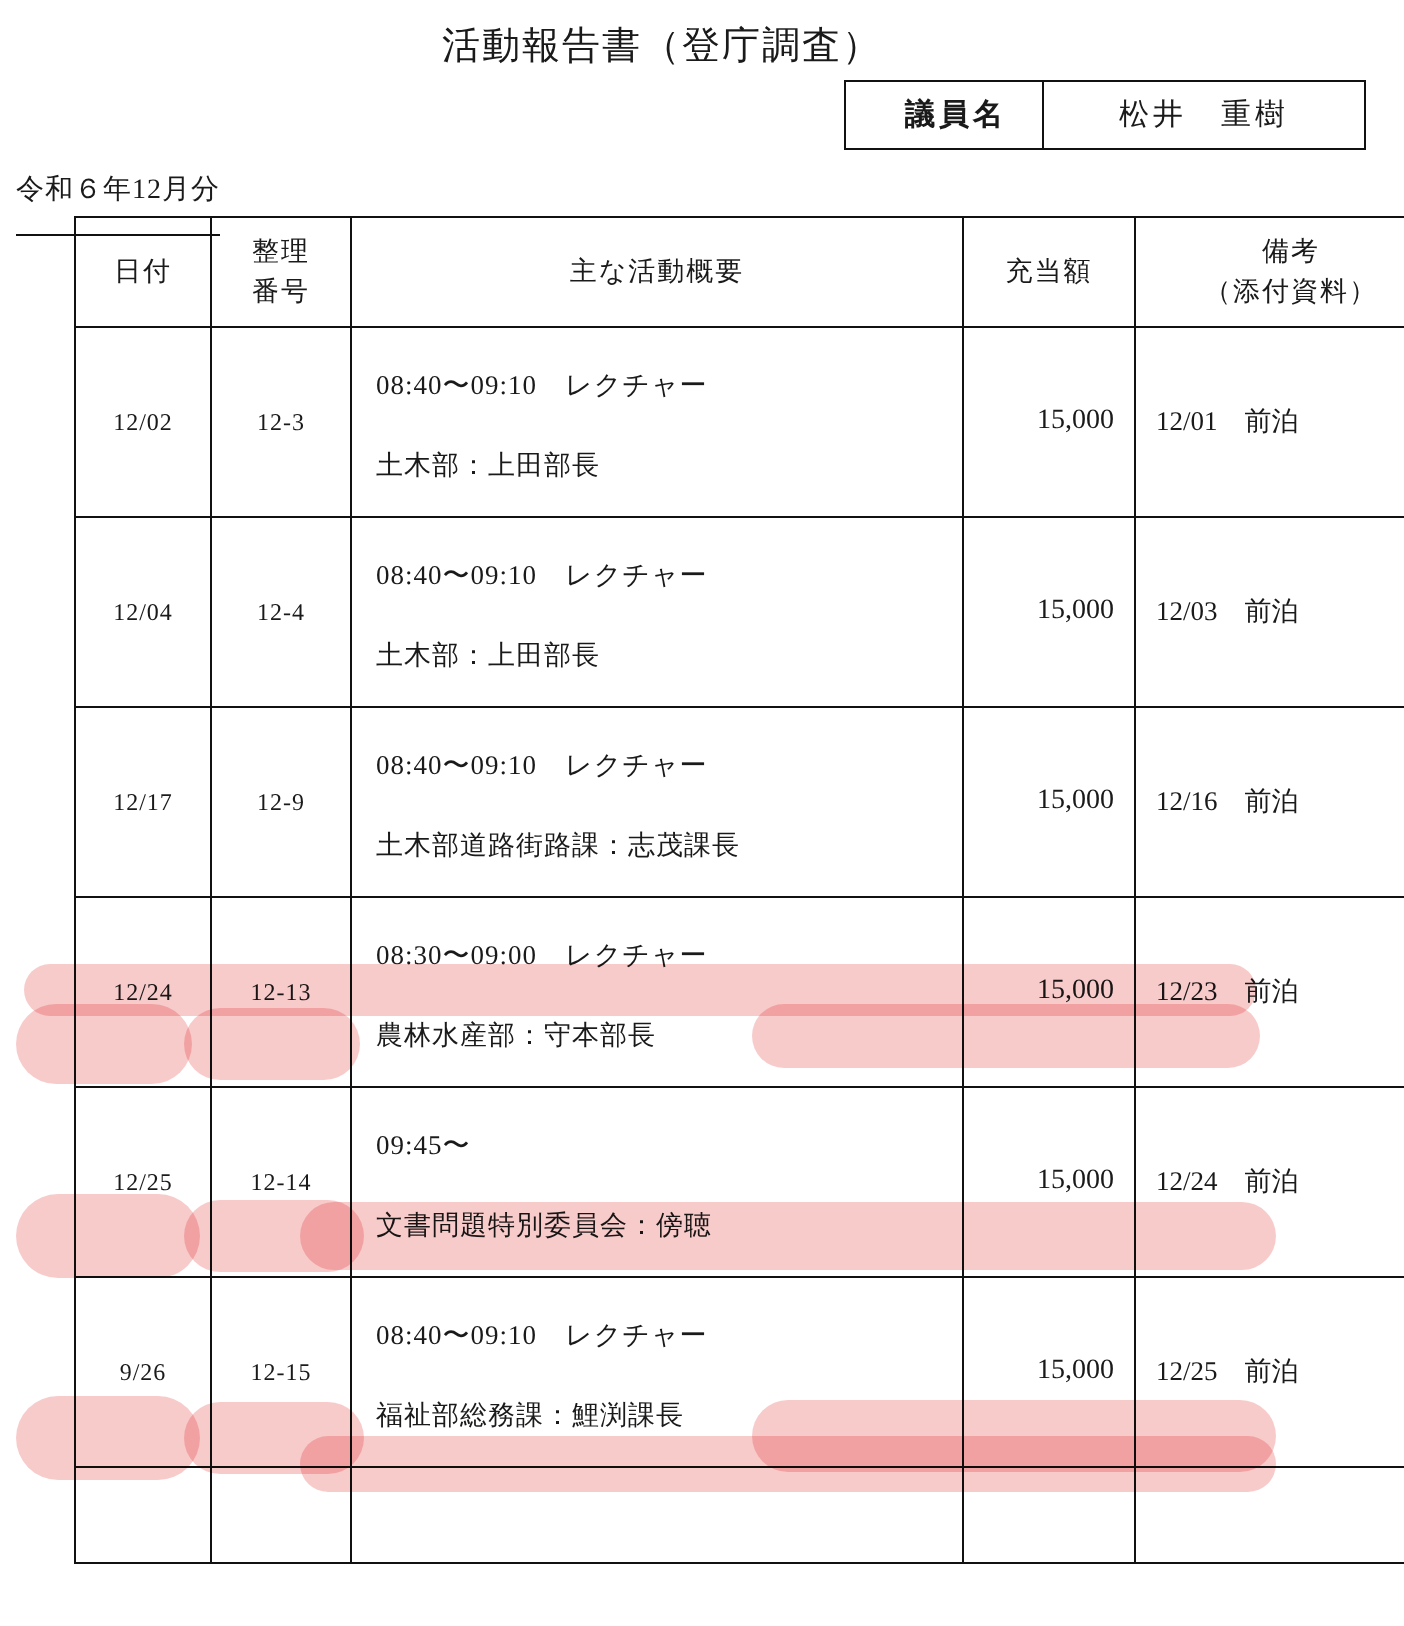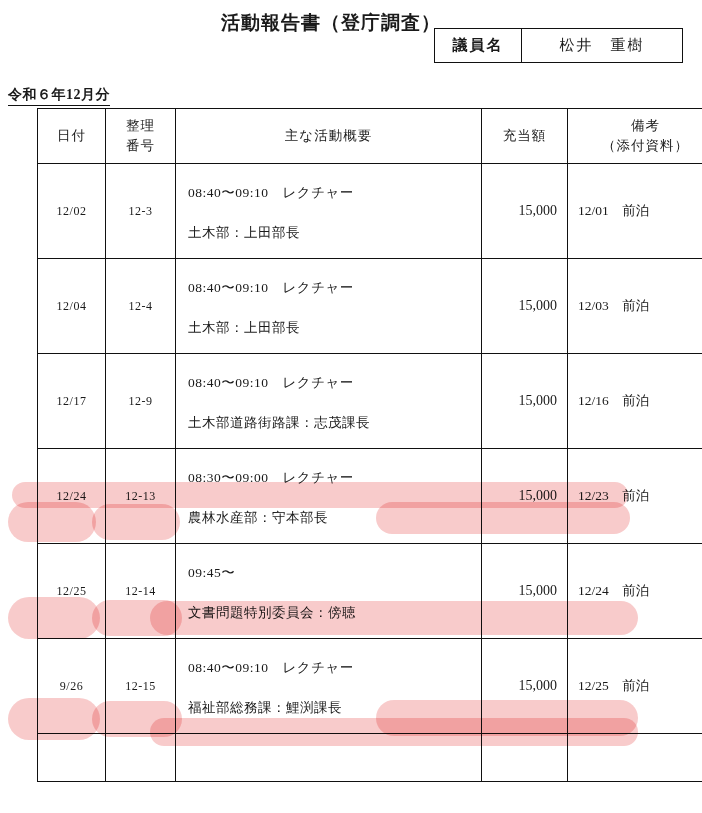--- a/index.html
+++ b/index.html
@@ -16,32 +16,33 @@
     overflow: hidden;
   }
   .page {
     position: relative;
     width: 702px;
     height: 813px;
   }
   .doc-title {
     text-align: center;
     font-size: 19px;
-    font-weight: 700;
+    font-weight: 400;
     letter-spacing: 1px;
     padding-top: 10px;
     padding-right: 40px;
   }
   .member-box {
     position: absolute;
-    top: 28px;
+    top: 40px;
     right: 19px;
     display: flex;
     border: 1.6px solid #111;
     background: #fff;
+    padding-left: 12px;
   }
   .member-label {
     width: 86px;
     text-align: center;
     font-size: 15px;
     font-weight: 700;
     padding: 7px 0;
     border-right: 1.6px solid #111;
     letter-spacing: 2px;
   }
@@ -50,24 +51,24 @@
     text-align: center;
     font-size: 15px;
     padding: 7px 0;
     letter-spacing: 2px;
   }
   .period {
     position: absolute;
     top: 86px;
     left: 8px;
     font-size: 14px;
-    font-weight: 700;
+    font-weight: 400;
     letter-spacing: 0.5px;
     border-bottom: 1.4px solid #111;
-    padding-bottom: 1px;
+    padding-bottom: 13px;
   }
   table.report {
     position: absolute;
     top: 108px;
     left: 8px;
     width: 686px;
     border-collapse: collapse;
     table-layout: fixed;
     margin-left: 29px;
   }

